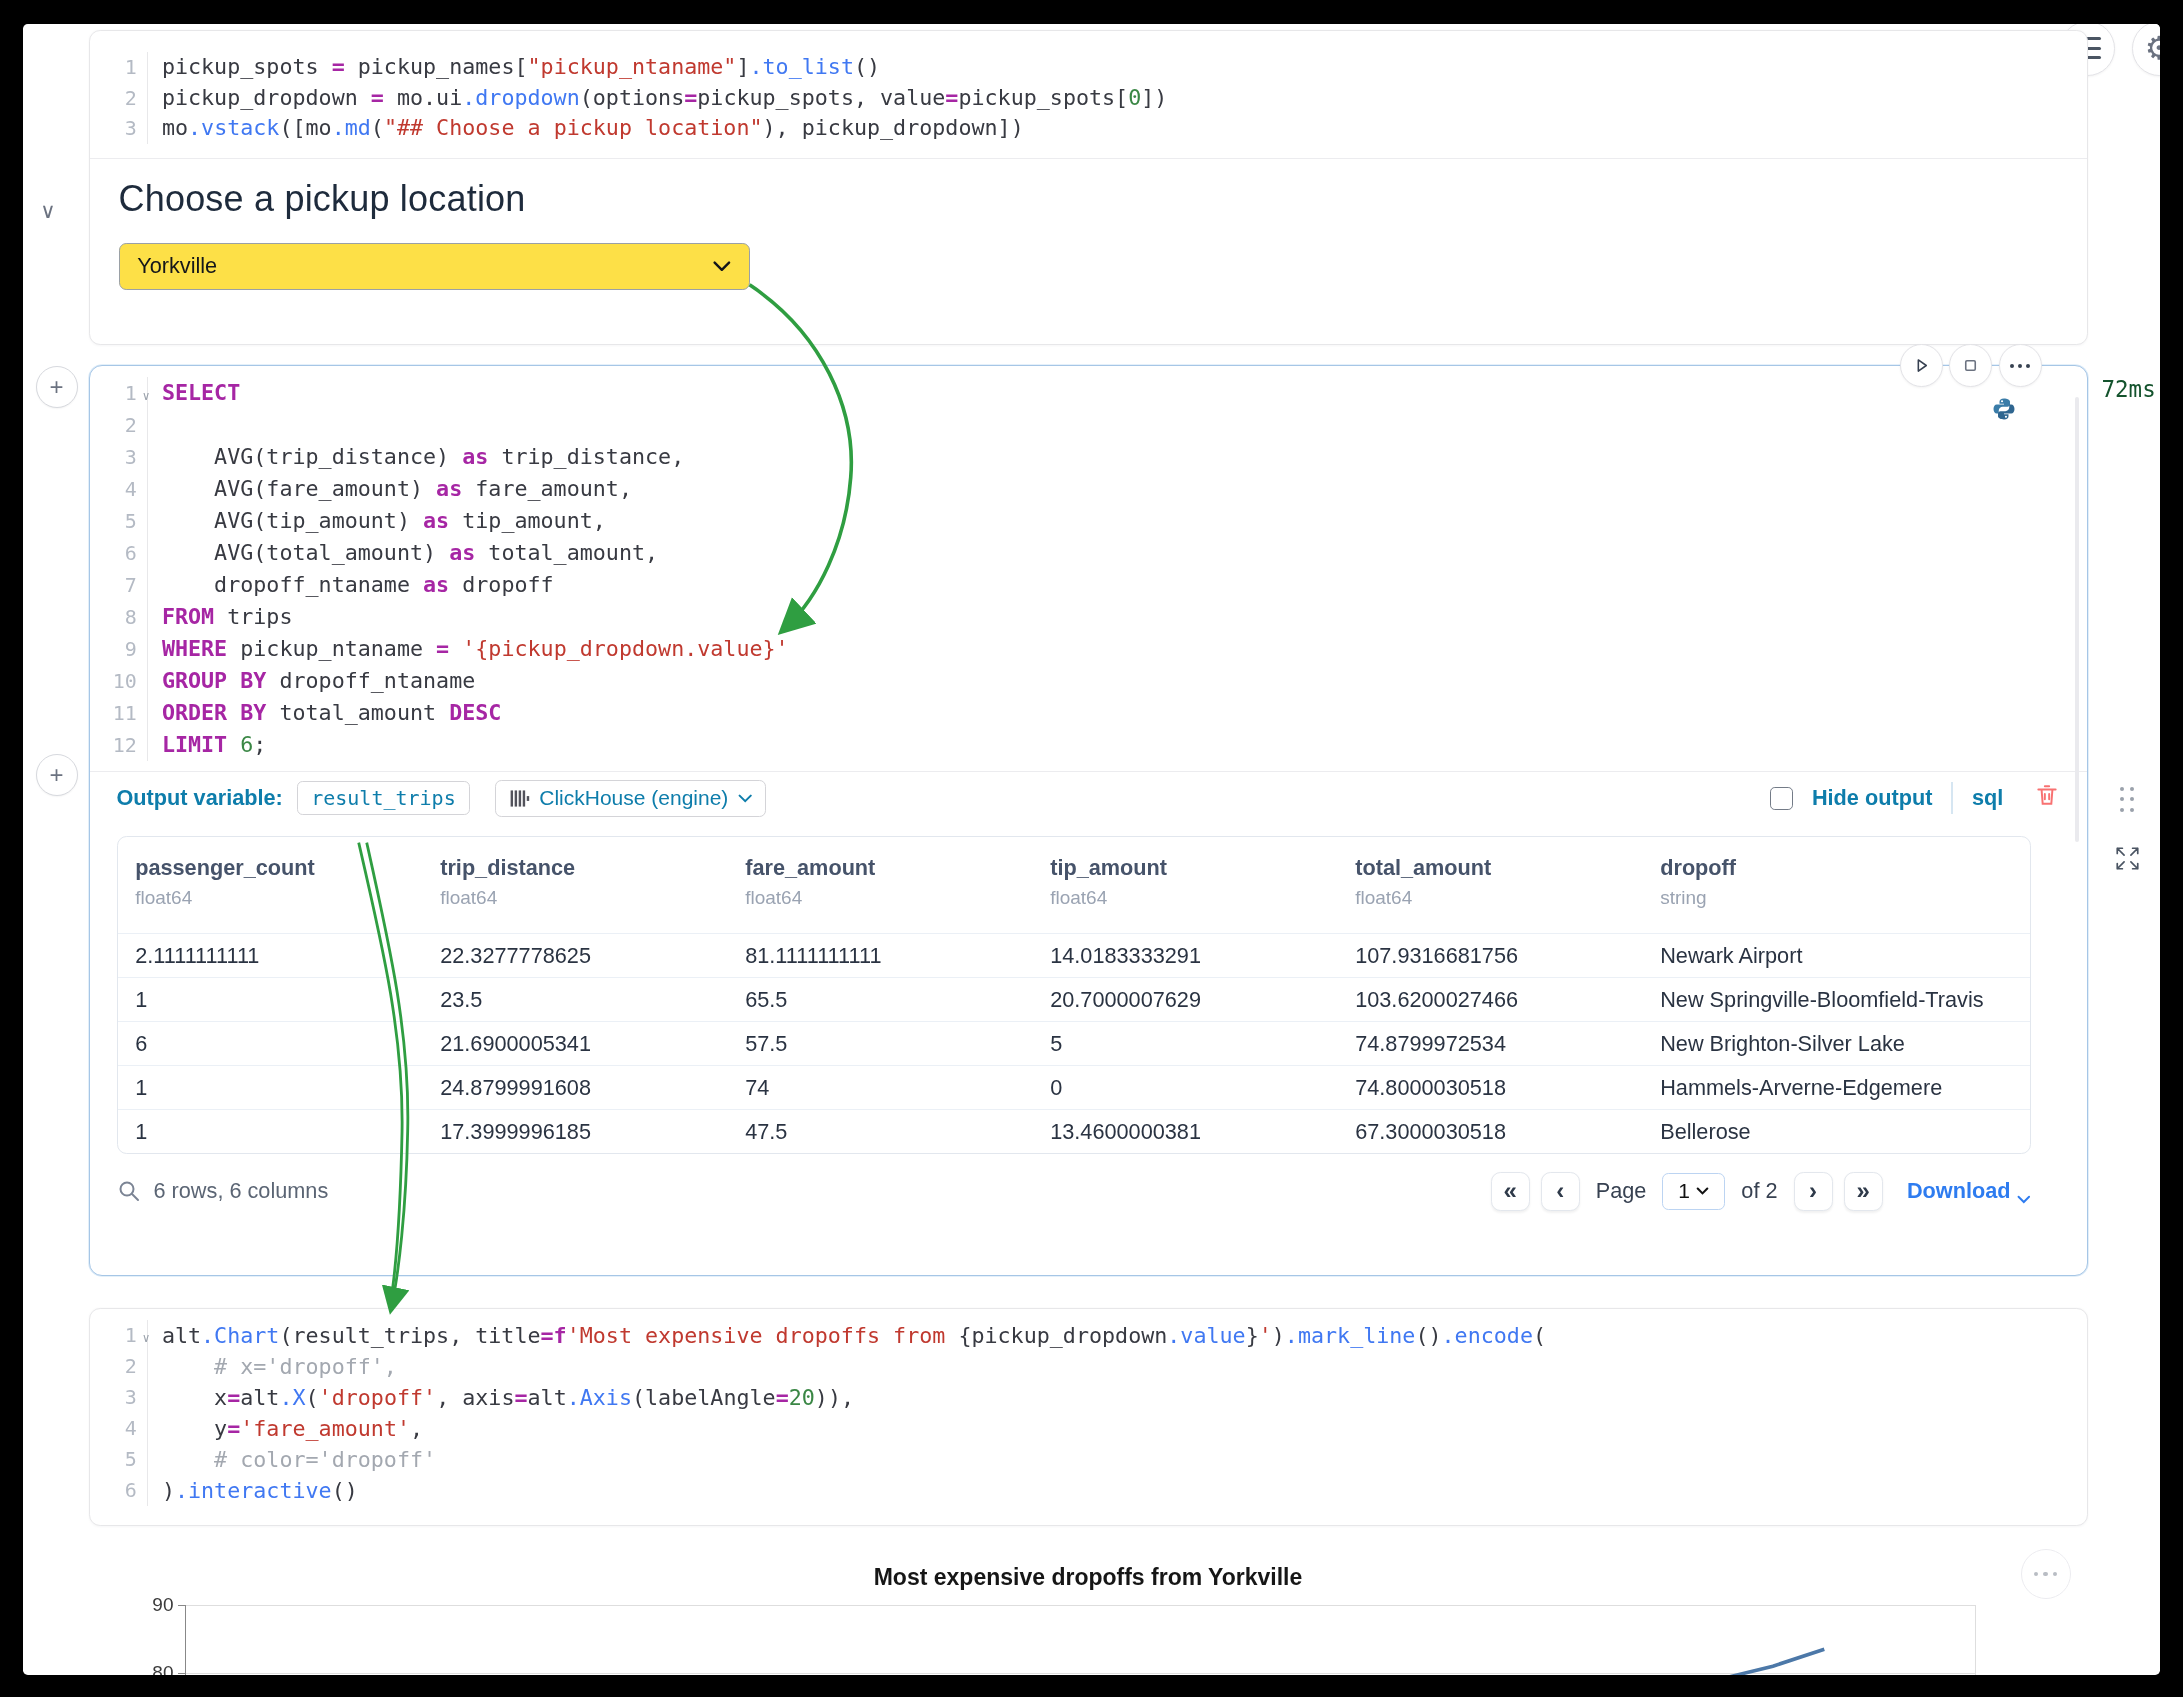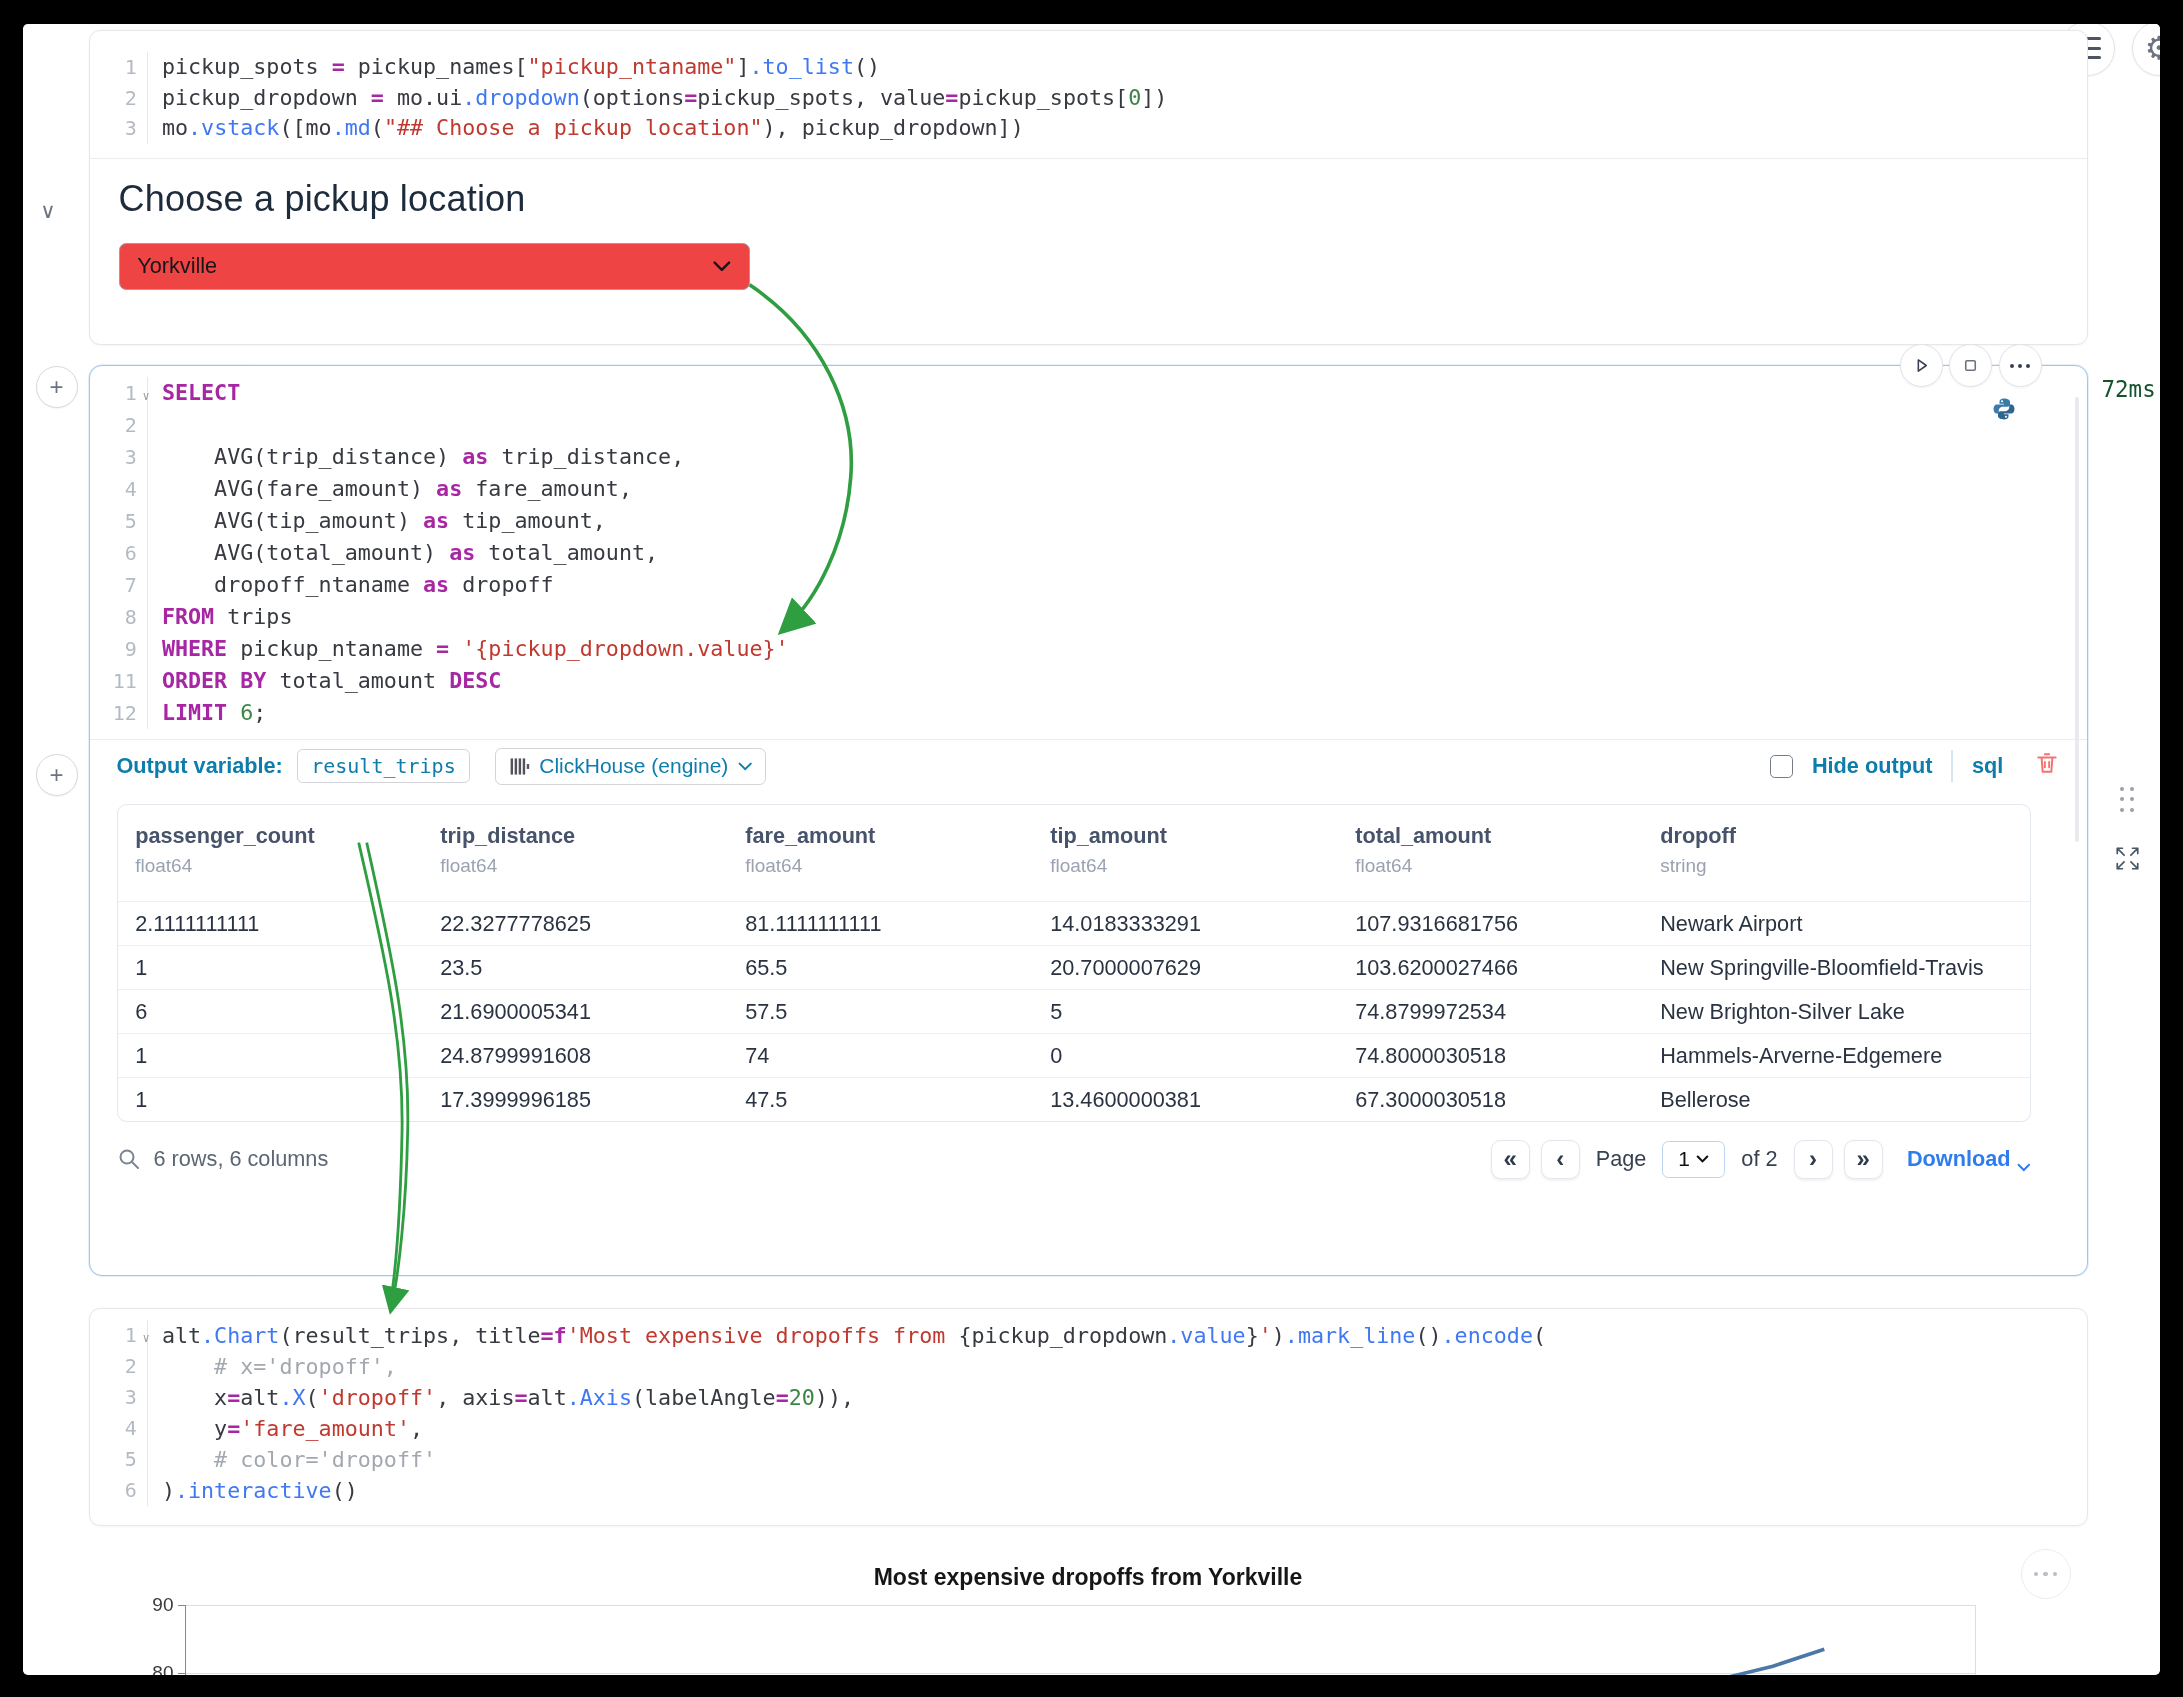--- a/index.html
+++ b/index.html
@@ -24,21 +24,21 @@
   .cbody { padding-left:14.4px; white-space:pre; color:#383a42; }
   .tk-p { color:#383a42; } .tk-k { color:#a626a4; font-weight:600; }
   .tk-s { color:#c0392f; } .tk-f { color:#4078f2; }
   .tk-n { color:#3a8745; } .tk-c { color:#a3a8b0; }
 
   .cell-divider { border-top:1.2px solid #ececef; }
 
   
   .md-out { padding:19px 0 0 29px; }
   .md-out h2 { font-family:Liberation Sans, sans-serif; font-weight:400; font-size:36px; color:#1e2b3c; letter-spacing:0.2px; }
-  .dropdown { margin-top:22.5px; width:631px; height:47px; border:1.2px solid #9aa0a6; border-radius:7.2px; display:flex; align-items:center; justify-content:space-between; padding:0 17.7px; font-size:21.7px; color:#14161a; background:#ef4444; }
+  .dropdown { margin-top:22.5px; width:631px; height:47px; border:1.2px solid #9aa0a6; border-radius:7.2px; display:flex; align-items:center; justify-content:space-between; padding:0 17.7px; font-size:21.7px; color:#14161a; background:#fde047; }
 
   .collapse-chip { position:absolute; left:17.7px; top:175px; font-size:21px; color:#6b7280; }
   .plus-btn { position:absolute; left:13px; width:42px; height:42px; border:1.2px solid #d7d9de; border-radius:50%; background:#fff; display:flex; align-items:center; justify-content:center; font-size:24px; color:#6b7280; box-shadow:0 0.8px 1.6px rgba(0,0,0,.05); }
 
   
   .circle-btn { position:absolute; background:#fff; border:1.2px solid #e3e3e7; border-radius:50%; display:flex; align-items:center; justify-content:center; box-shadow:0 0.8px 2.4px rgba(0,0,0,.06); }
   #menu-btn { left:2037px; top:-3.2px; width:55px; height:55px; flex-direction:column; gap:6.4px; }
   #menu-btn i { display:block; width:27px; height:3.2px; background:#4b5563; border-radius:1.6px; }
   #gear-btn { left:2109px; top:-3.2px; width:55px; height:55px; font-size:32px; color:#6b7280; }
 
@@ -200,20 +200,24 @@
           <div class="gut">7</div>
           <div class="cbody"><span class="tk-p">    dropoff_ntaname </span><span class="tk-k">as</span><span class="tk-p"> dropoff</span></div>
         </div>
         <div class="crow">
           <div class="gut">8</div>
           <div class="cbody"><span class="tk-k">FROM</span><span class="tk-p"> trips</span></div>
         </div>
         <div class="crow">
           <div class="gut">9</div>
           <div class="cbody"><span class="tk-k">WHERE</span><span class="tk-p"> pickup_ntaname </span><span class="tk-k">=</span><span class="tk-p"> </span><span class="tk-s">'{pickup_dropdown.value}'</span></div>
+        </div>
+        <div class="crow">
+          <div class="gut">10</div>
+          <div class="cbody"><span class="tk-k">GROUP BY</span><span class="tk-p"> dropoff_ntaname</span></div>
         </div>
         <div class="crow">
           <div class="gut">11</div>
           <div class="cbody"><span class="tk-k">ORDER BY</span><span class="tk-p"> total_amount </span><span class="tk-k">DESC</span></div>
         </div>
         <div class="crow">
           <div class="gut">12</div>
           <div class="cbody"><span class="tk-k">LIMIT</span><span class="tk-p"> </span><span class="tk-n">6</span><span class="tk-p">;</span></div>
         </div>
       </div>

